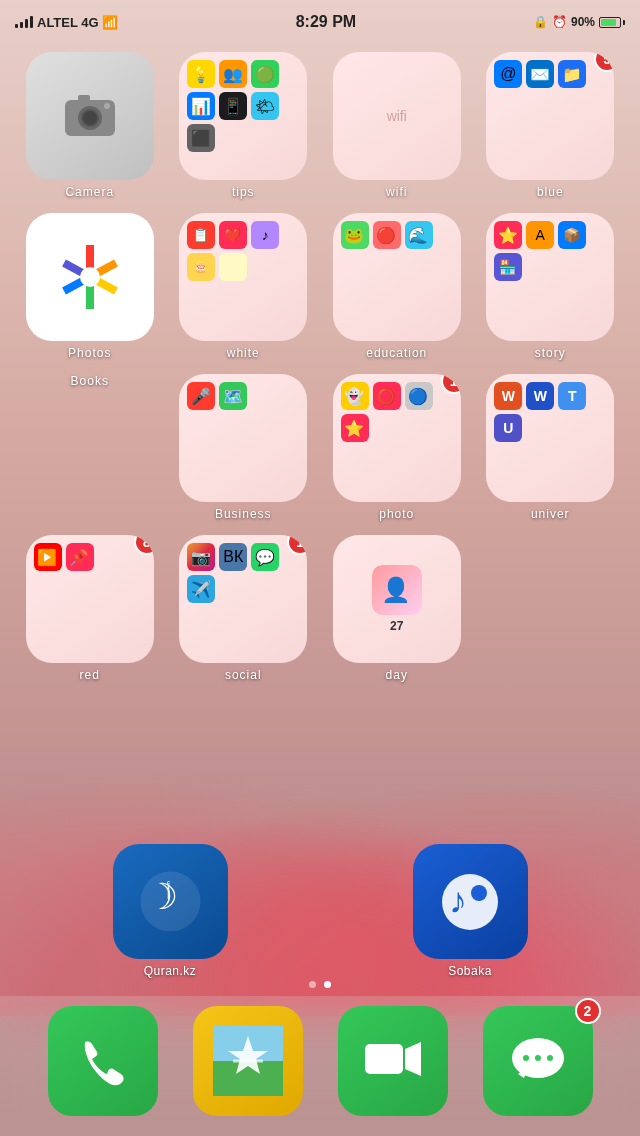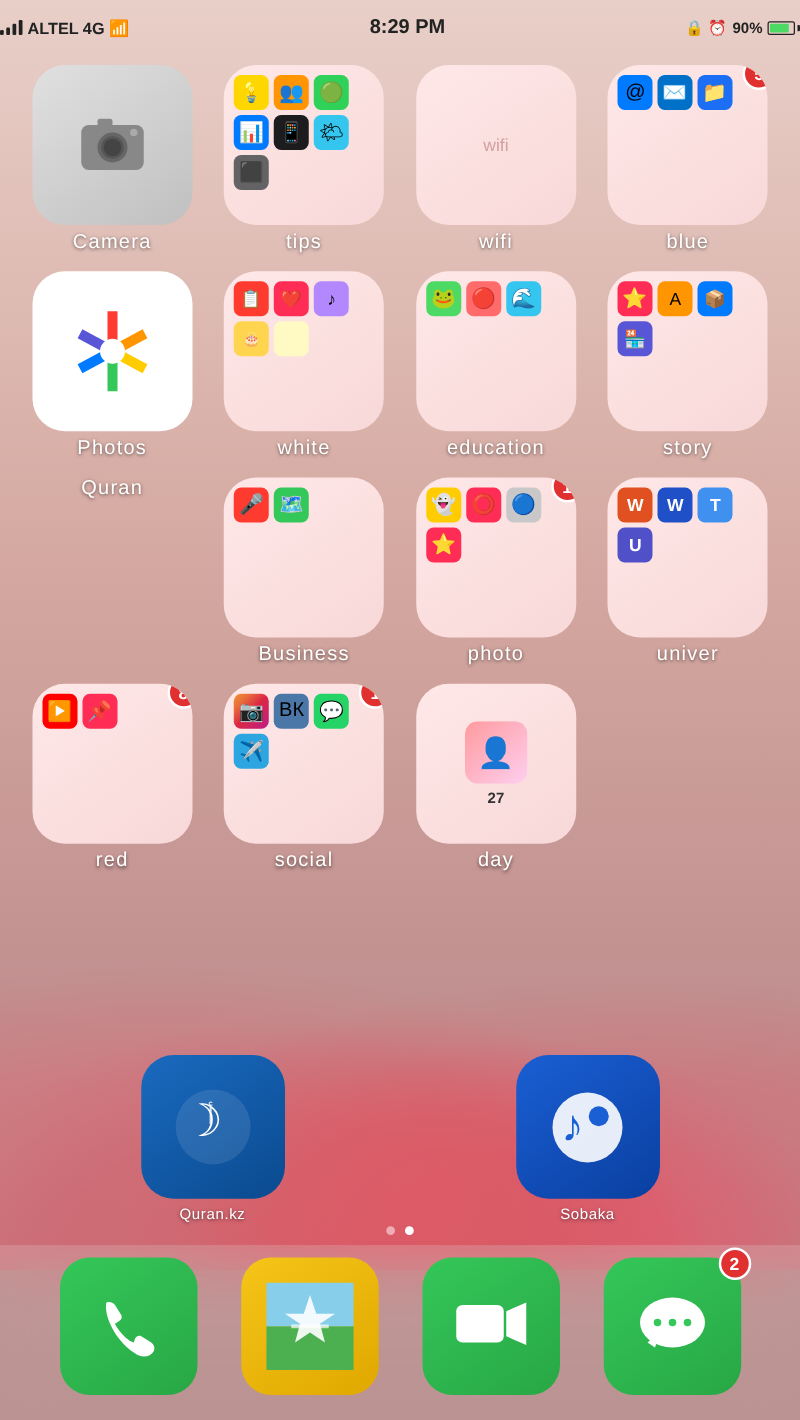--- a/index.html
+++ b/index.html
@@ -35,21 +35,21 @@
     }
 
     
     .status-bar {
       position: relative;
       z-index: 10;
       height: 44px;
       display: flex;
       align-items: center;
       justify-content: space-between;
-      padding: 0 0;
+      padding: 0 15px;
       color: #222;
       font-size: 14px;
       font-weight: 600;
     }
     .status-left { display: flex; align-items: center; gap: 4px; font-size: 13px; font-weight: 600; }
     .status-center { font-size: 16px; font-weight: 600; }
     .status-right { display: flex; align-items: center; gap: 4px; font-size: 12px; font-weight: 600; }
 
     
     .home-screen {
@@ -80,21 +80,21 @@
       border-radius: 26px;
       display: flex;
       align-items: center;
       justify-content: center;
       font-size: 52px;
       position: relative;
       overflow: hidden;
     }
 
     .app-label {
-      font-size: 16px;
+      font-size: 12px;
       color: #fff;
       text-shadow: 0 1px 3px rgba(0,0,0,0.6);
       letter-spacing: 1px;
       text-align: center;
       font-weight: 500;
     }
 
     
     .badge {
       position: absolute;
@@ -428,21 +428,21 @@
           <div class="mini-app" style="background:#ff2d55;border-radius:6px;display:flex;align-items:center;justify-content:center;font-size:16px;">⭐</div>
           <div class="mini-app" style="background:#ff9500;border-radius:6px;display:flex;align-items:center;justify-content:center;font-size:14px;">A</div>
           <div class="mini-app" style="background:#007aff;border-radius:6px;display:flex;align-items:center;justify-content:center;font-size:14px;">📦</div>
           <div class="mini-app" style="background:#5856d6;border-radius:6px;display:flex;align-items:center;justify-content:center;font-size:14px;">🏪</div>
         </div>
       </div>
       <span class="app-label">story</span>
     </div>
 
     <div class="app-item">
-      <span class="app-label">Quran</span>
+      <span class="app-label">Books</span>
     </div>
 
     <div class="app-item">
       <div class="app-icon icon-business">
         <div class="mini-apps">
           <div class="mini-app" style="background:#ff3b30;border-radius:6px;display:flex;align-items:center;justify-content:center;font-size:16px;">🎤</div>
           <div class="mini-app" style="background:#34c759;border-radius:6px;display:flex;align-items:center;justify-content:center;font-size:16px;">🗺️</div>
         </div>
       </div>
       <span class="app-label">Business</span>

